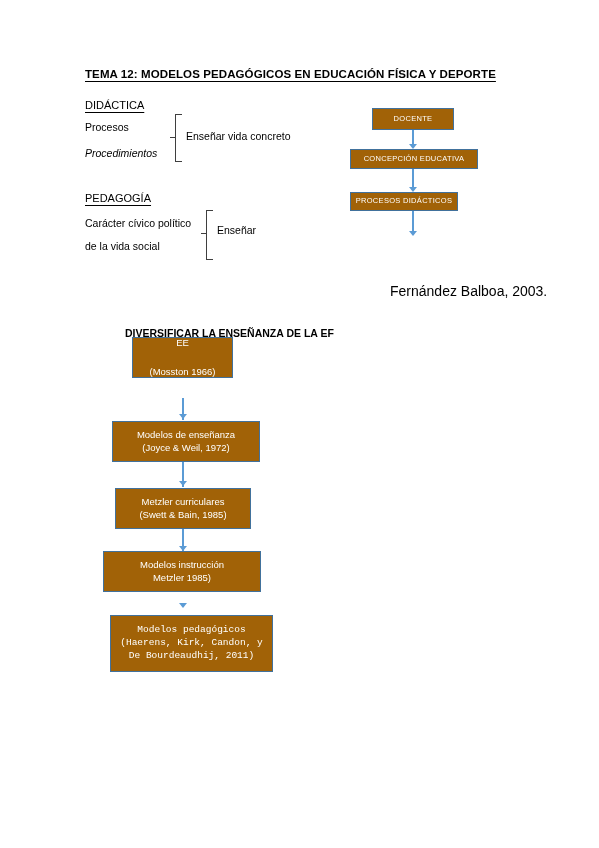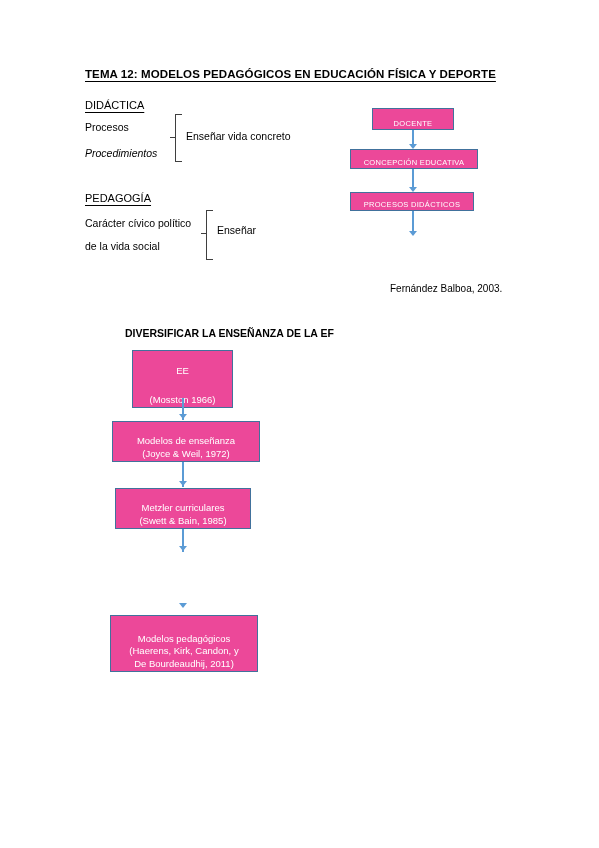--- a/index.html
+++ b/index.html
@@ -68,27 +68,27 @@
     position: absolute;
     width: 5px;
     height: 0;
     border-top: 1.4px solid #3f3f3f;
   }
 
   
   .fbox {
     position: absolute;
     box-sizing: border-box;
-    background: #ec4899;
+    background: #a16207;
     border: 1px solid #41719C;
     color: #ffffff;
     display: flex;
     flex-direction: column;
     align-items: center;
-    justify-content: flex-end;
+    justify-content: center;
     text-align: center;
     line-height: 1.35;
   }
   .fbox.small {
     font-size: 7.5px;
     letter-spacing: 0.3px;
   }
   .fbox.big {
     font-size: 9.5px;
   }
@@ -105,21 +105,21 @@
     width: 0;
     height: 0;
     border-left: 4px solid transparent;
     border-right: 4px solid transparent;
     border-top: 5px solid #5B9BD5;
   }
 
   
   .citation {
     position: absolute;
-    font-size: 10px;
+    font-size: 14px;
     white-space: nowrap;
   }
 
   
   .sub-head {
     position: absolute;
     font-size: 10.5px;
     font-weight: bold;
     white-space: nowrap;
     padding-left: 40px;
@@ -159,33 +159,33 @@
   <div class="arrow" style="left:412px; top:130px; height:16px;"></div>
   <div class="arrow-head" style="left:409px; top:144px;"></div>
 
   <div class="fbox small" style="left:350px; top:149px; width:128px; height:20px;">
     <span>CONCEPCIÓN EDUCATIVA</span>
   </div>
 
   <div class="arrow" style="left:412px; top:169px; height:20px;"></div>
   <div class="arrow-head" style="left:409px; top:187px;"></div>
 
-  <div class="fbox small" style="left:350px; top:192px; width:124px; height:19px;">
+  <div class="fbox small" style="left:350px; top:192px; width:108px; height:19px;">
     <span>PROCESOS DIDÁCTICOS</span>
   </div>
 
   <div class="arrow" style="left:412px; top:211px; height:22px;"></div>
   <div class="arrow-head" style="left:409px; top:231px;"></div>
 
 
   <div class="citation" style="left:390px; top:283px;">Fernández Balboa, 2003.</div>
 
   <div class="sub-head" style="left:85px; top:327px;">DIVERSIFICAR LA ENSEÑANZA DE LA EF</div>
 
-  <div class="fbox big" style="left:132px; top:350px; width:101px; height:58px;gap:16px;">
+  <div class="fbox big" style="left:132px; top:337px; width:101px; height:41px;gap:16px;">
     <span>EE</span>
     <span>(Mosston 1966)</span>
   </div>
 
   <div class="arrow" style="left:182px; top:398px; height:22px;"></div>
   <div class="arrow-head" style="left:179px; top:414px;"></div>
 
   <div class="fbox big" style="left:112px; top:421px; width:148px; height:41px;">
     <span>Modelos de enseñanza</span>
     <span>(Joyce &amp; Weil, 1972)</span>
@@ -195,22 +195,26 @@
   <div class="arrow-head" style="left:179px; top:481px;"></div>
 
   <div class="fbox big" style="left:115px; top:488px; width:136px; height:41px;">
     <span>Metzler curriculares</span>
     <span>(Swett &amp; Bain, 1985)</span>
   </div>
 
   <div class="arrow" style="left:182px; top:529px; height:23px;"></div>
   <div class="arrow-head" style="left:179px; top:546px;"></div>
 
+  <div class="fbox big" style="left:103px; top:551px; width:158px; height:41px;">
+    <span>Modelos instrucción</span>
+    <span>Metzler 1985)</span>
+  </div>
 
   <div class="arrow-head" style="left:179px; top:603px;"></div>
 
-  <div class="fbox big" style="left:110px; top:615px; width:148px; height:57px;">
+  <div class="fbox big" style="left:110px; top:615px; width:163px; height:57px;font-family:Liberation Mono, monospace;">
     <span>Modelos pedagógicos</span>
     <span>(Haerens, Kirk, Candon, y</span>
     <span>De Bourdeaudhij, 2011)</span>
   </div>
 
 </div>
 
 </body></html>

